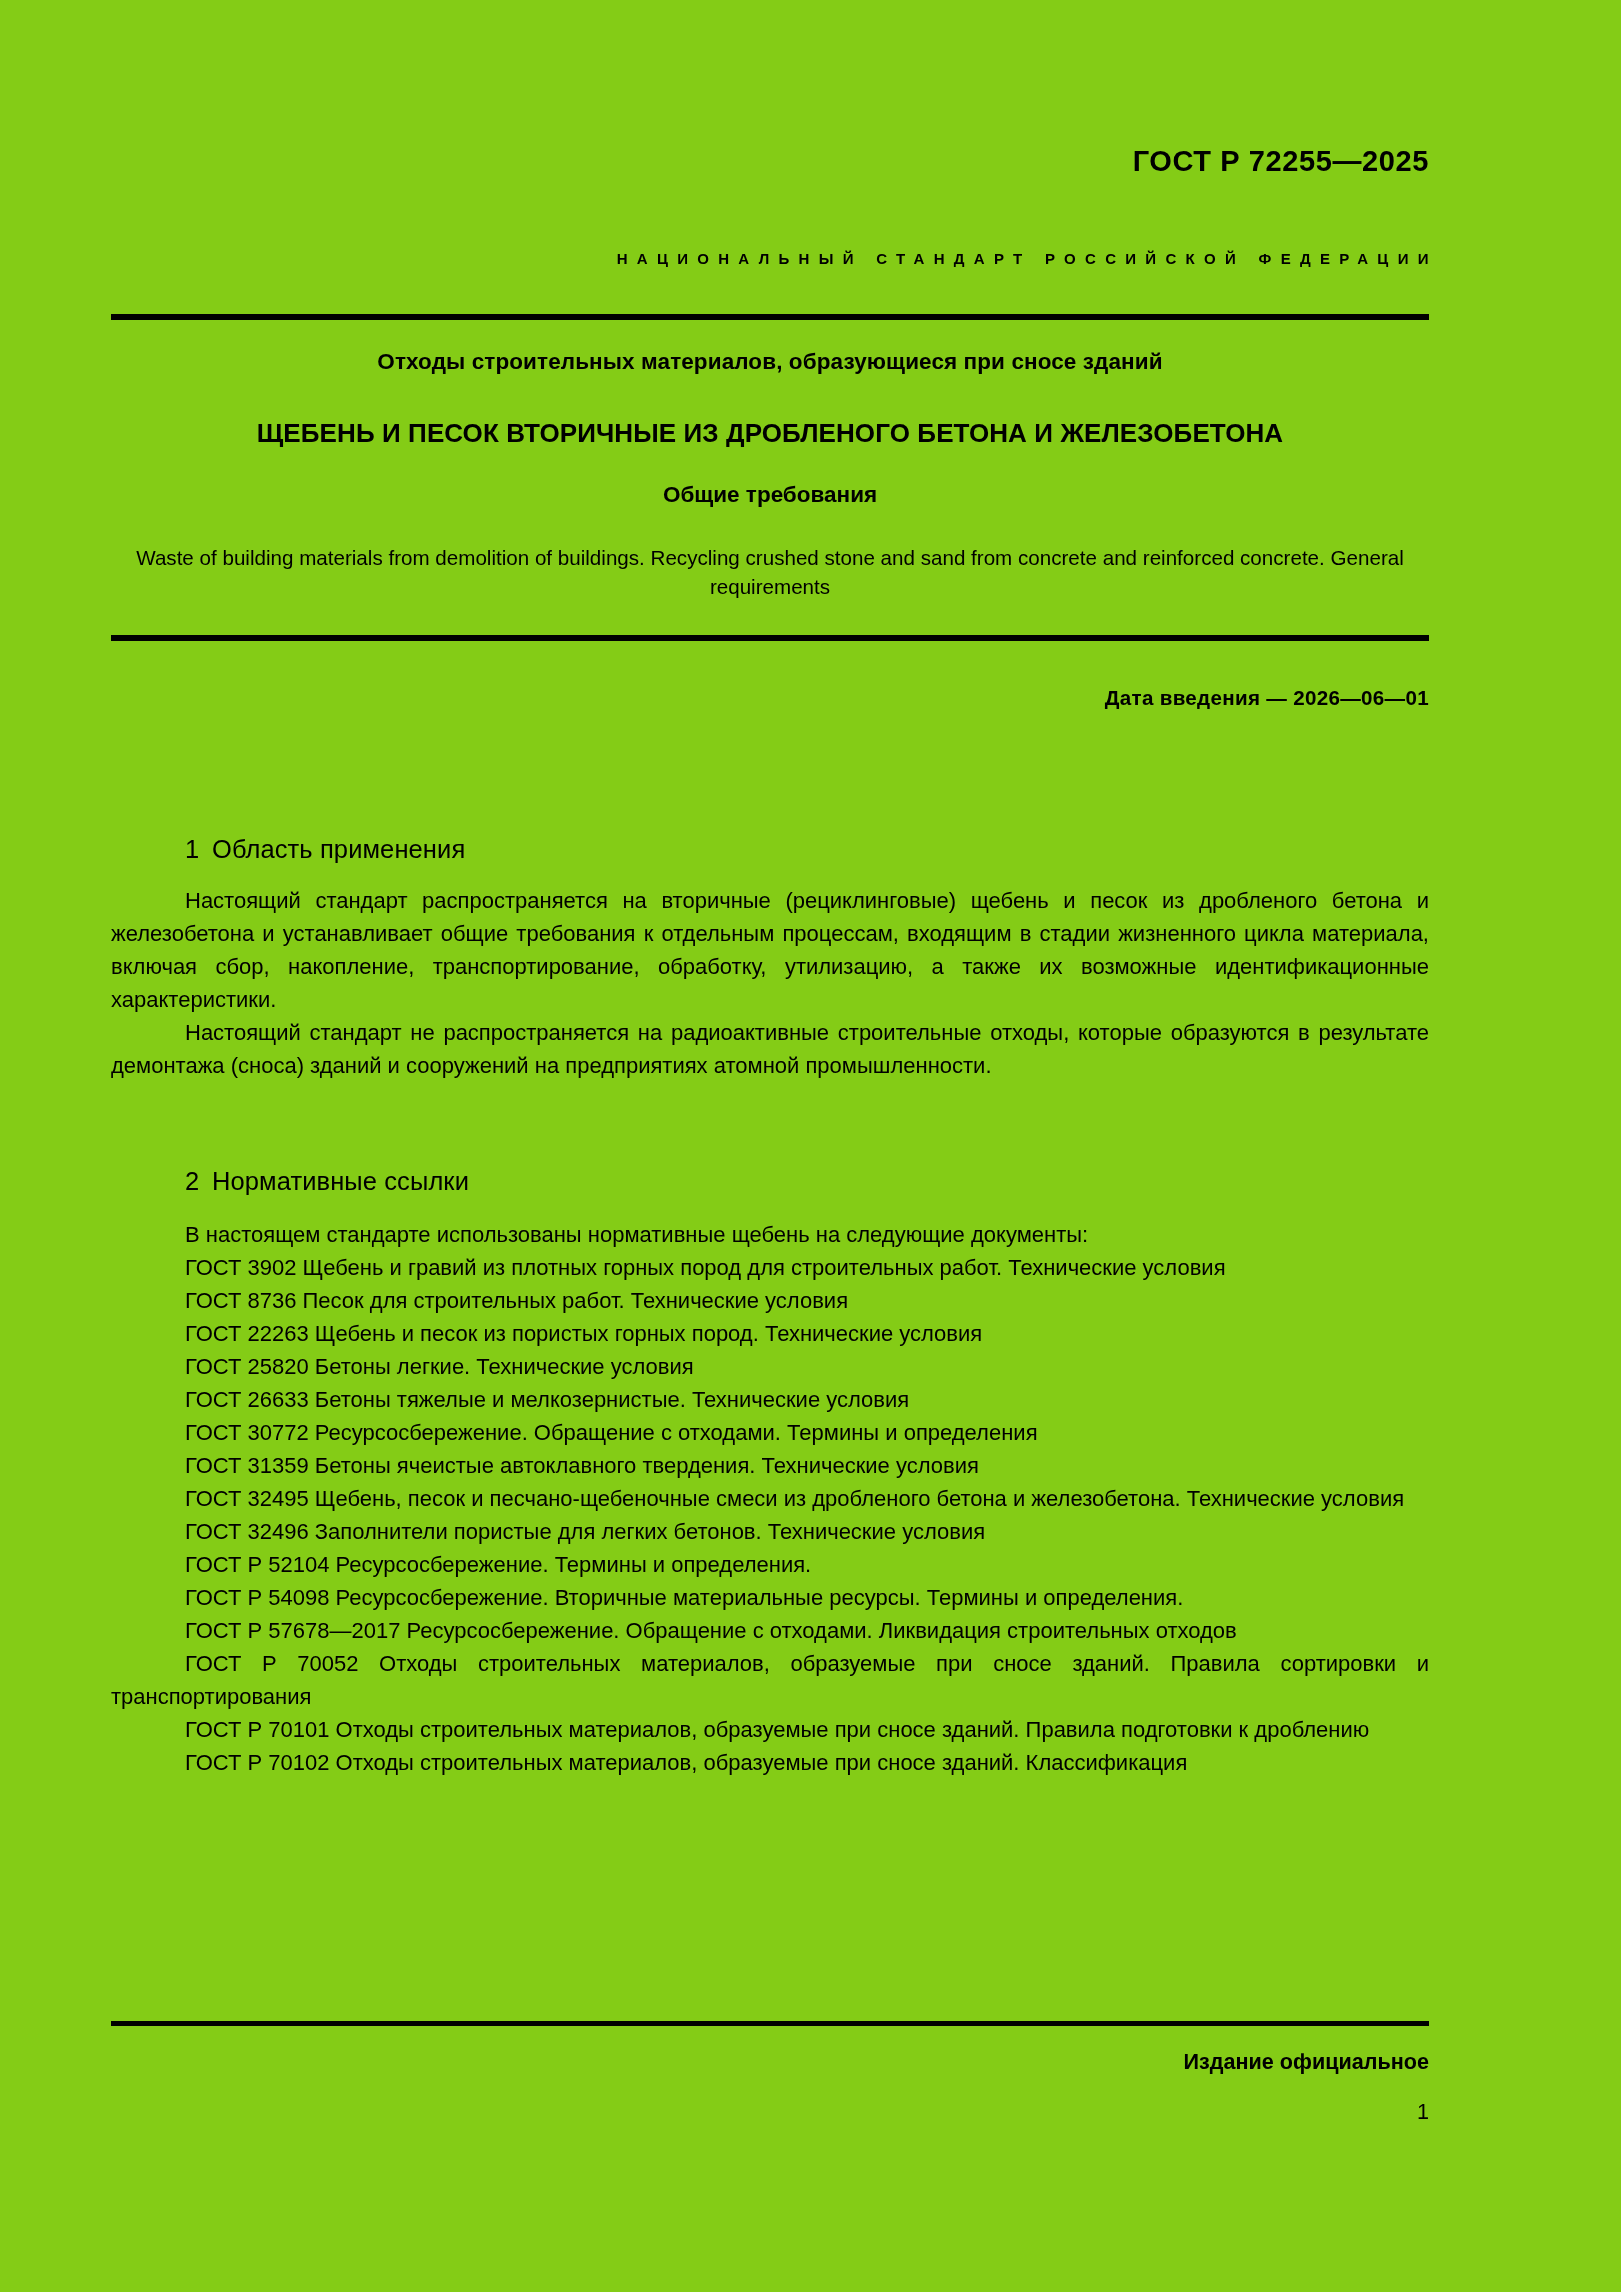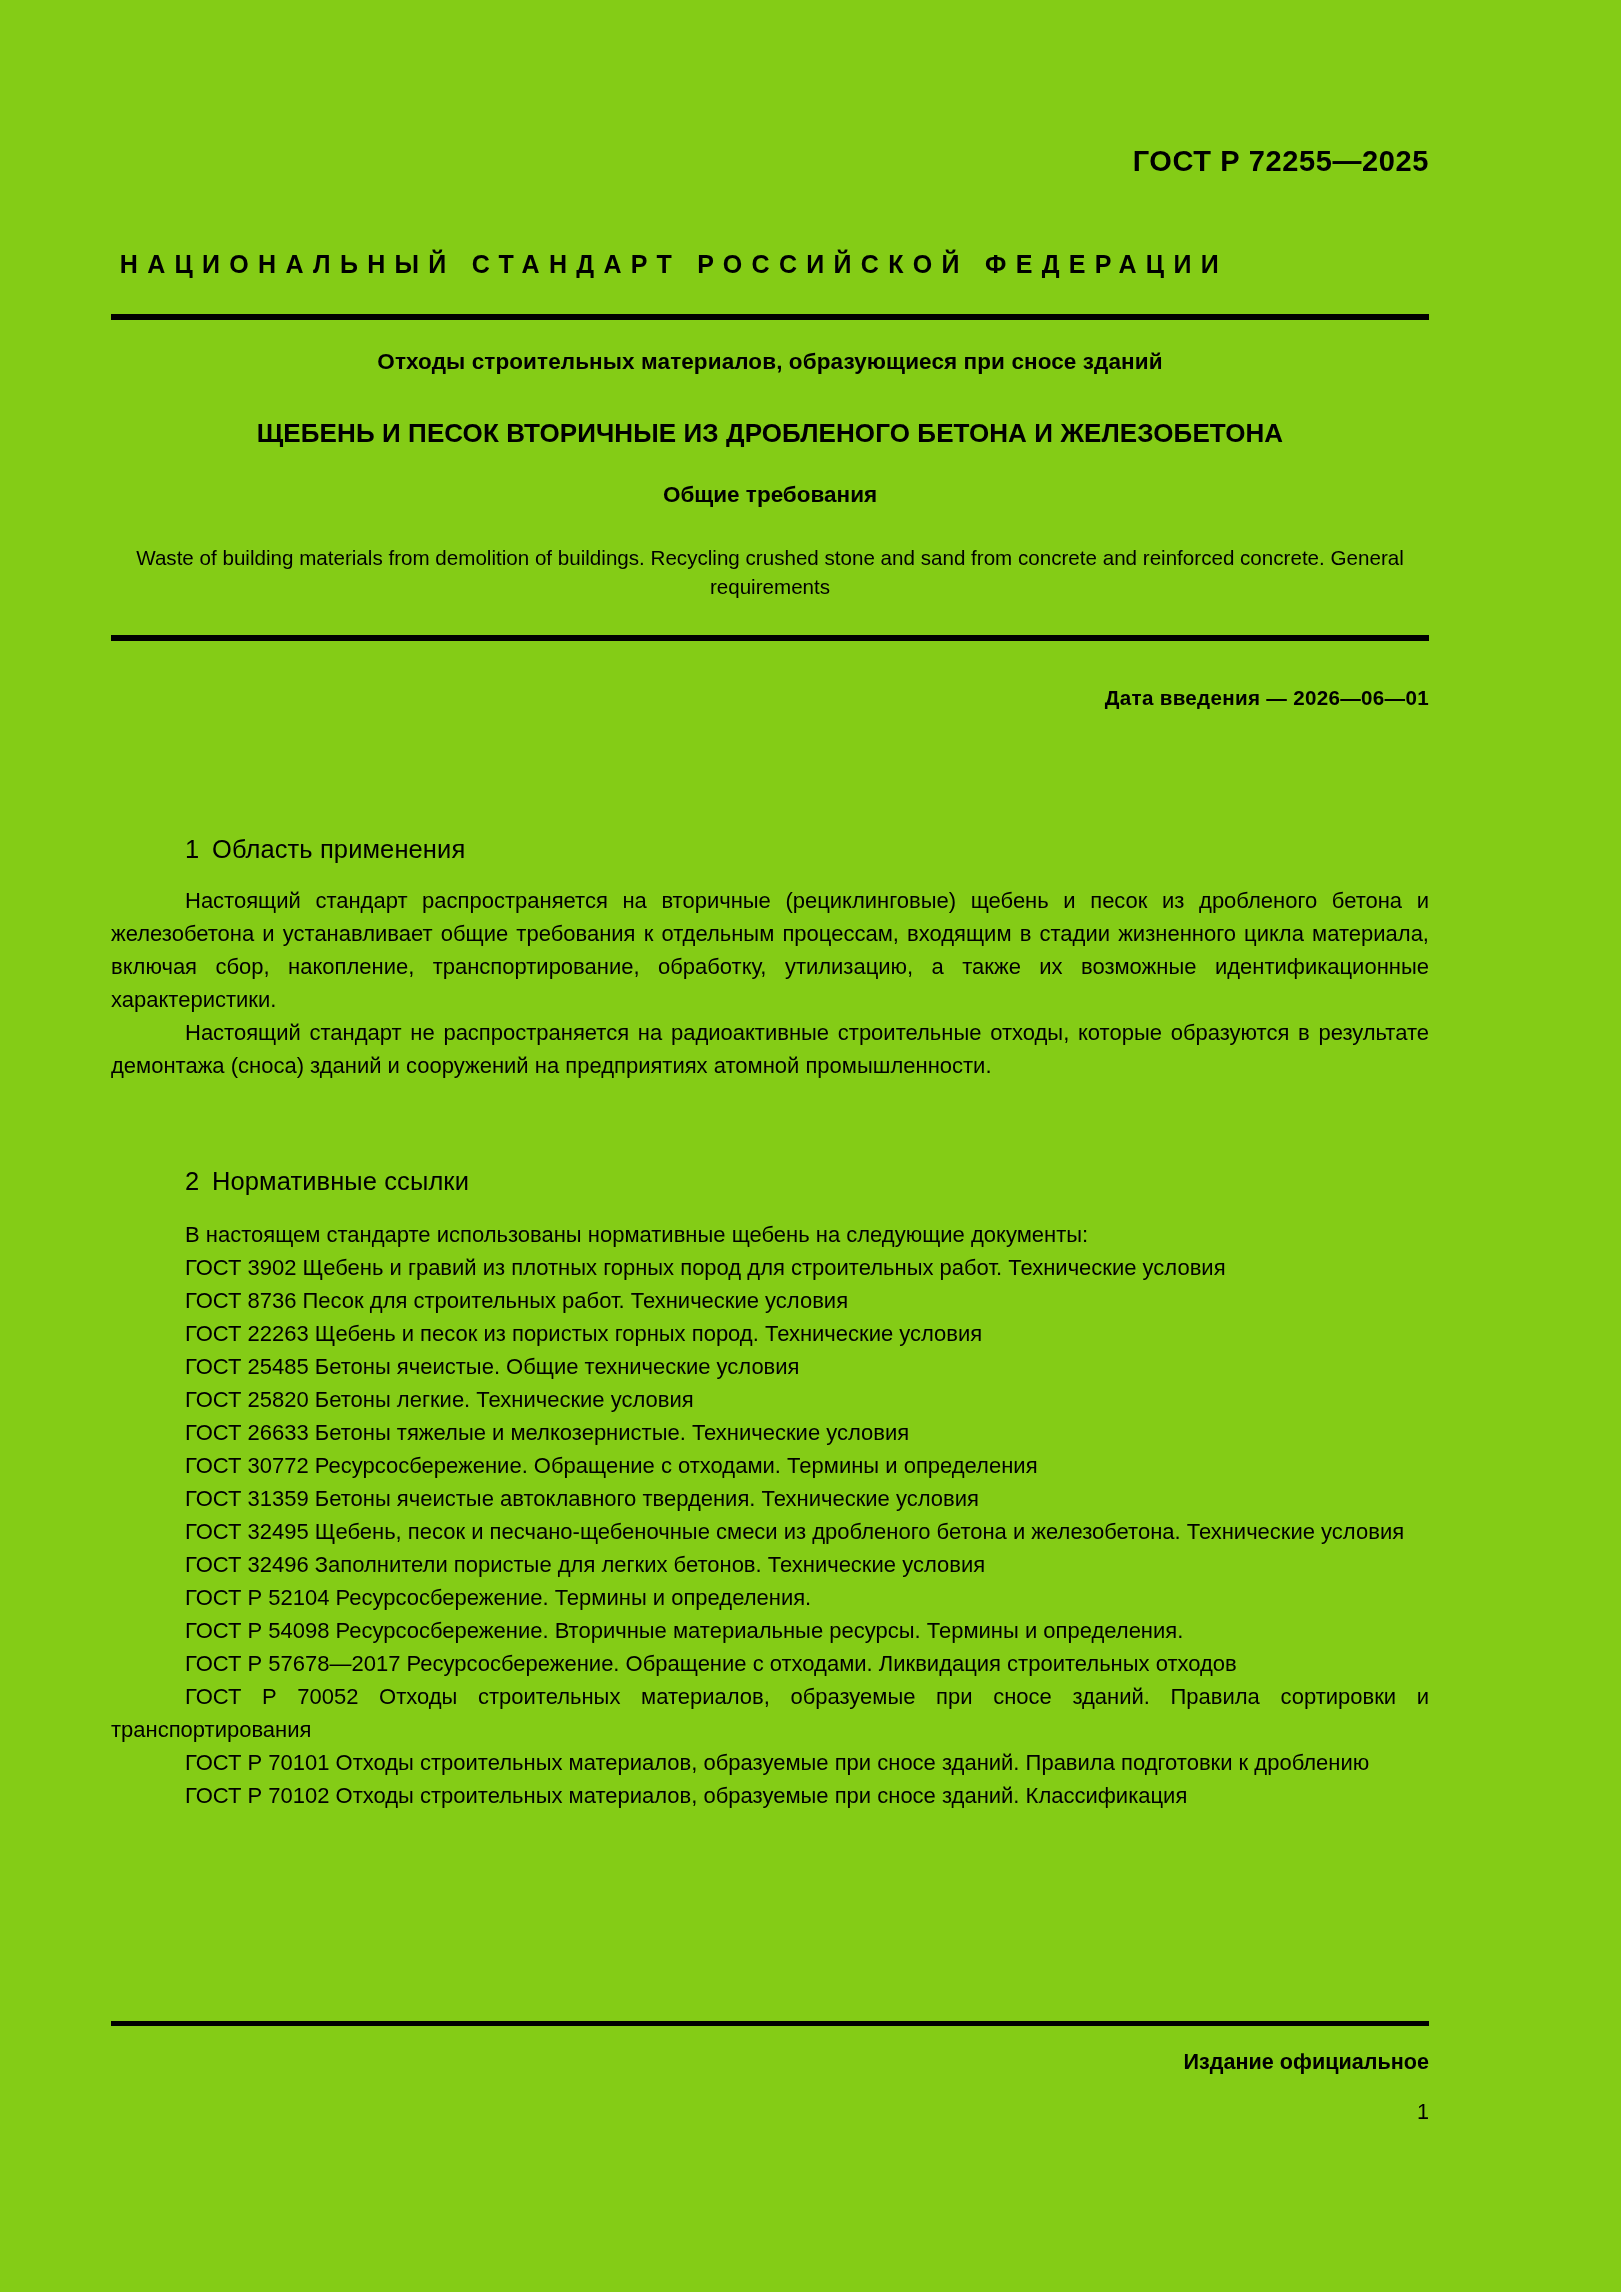--- a/index.html
+++ b/index.html
@@ -34,22 +34,22 @@
     top: 145px;
     text-align: right;
     font-size: 29px;
     font-weight: bold;
     letter-spacing: 0.6px;
   }
 
   
   .national-caption {
     top: 250px;
-    text-align: left;
-    font-size: 25px;
+    text-align: right;
+    font-size: 15px;
     font-weight: bold;
     letter-spacing: 9.3px;
     padding-left: 8.8px;
   }
 
   
   .rule {
     position: absolute;
     left: 111px;
     width: 1318px;
@@ -171,21 +171,20 @@
   <div class="col section-heading" id="section-2-heading">
     <span class="num">2</span><span>Нормативные ссылки</span>
   </div>
 
   <div class="col ref-list" id="section-2-body">
     <div class="ref-item nojust">В настоящем стандарте использованы нормативные щебень на следующие документы:</div>
 
     <div class="ref-item">ГОСТ 3902 Щебень и гравий из плотных горных пород для строительных работ. Технические условия</div>
     <div class="ref-item nojust">ГОСТ  8736  Песок для строительных работ. Технические условия</div>
     <div class="ref-item nojust">ГОСТ  22263  Щебень и песок из пористых горных пород. Технические условия</div>
-    <div class="ref-item nojust">ГОСТ  25485  Бетоны ячеистые. Общие технические условия</div>
     <div class="ref-item nojust">ГОСТ  25820  Бетоны легкие. Технические условия</div>
     <div class="ref-item nojust">ГОСТ  26633  Бетоны тяжелые и мелкозернистые. Технические условия</div>
     <div class="ref-item nojust">ГОСТ  30772  Ресурсосбережение. Обращение с отходами. Термины и определения</div>
     <div class="ref-item nojust">ГОСТ  31359  Бетоны ячеистые автоклавного твердения. Технические условия</div>
     <div class="ref-item nojust">ГОСТ  32495  Щебень, песок и песчано-щебеночные смеси из дробленого бетона и железобетона. Технические условия</div>
     <div class="ref-item nojust">ГОСТ  32496  Заполнители пористые для легких бетонов. Технические условия</div>
     <div class="ref-item nojust">ГОСТ  Р  52104  Ресурсосбережение. Термины и определения.</div>
     <div class="ref-item nojust">ГОСТ  Р  54098  Ресурсосбережение. Вторичные материальные ресурсы. Термины и определения.</div>
     <div class="ref-item">ГОСТ Р 57678—2017 Ресурсосбережение. Обращение с отходами. Ликвидация строительных отходов</div>
     <div class="ref-item">ГОСТ Р 70052 Отходы строительных материалов, образуемые при сносе зданий. Правила сортировки и транспортирования</div>

